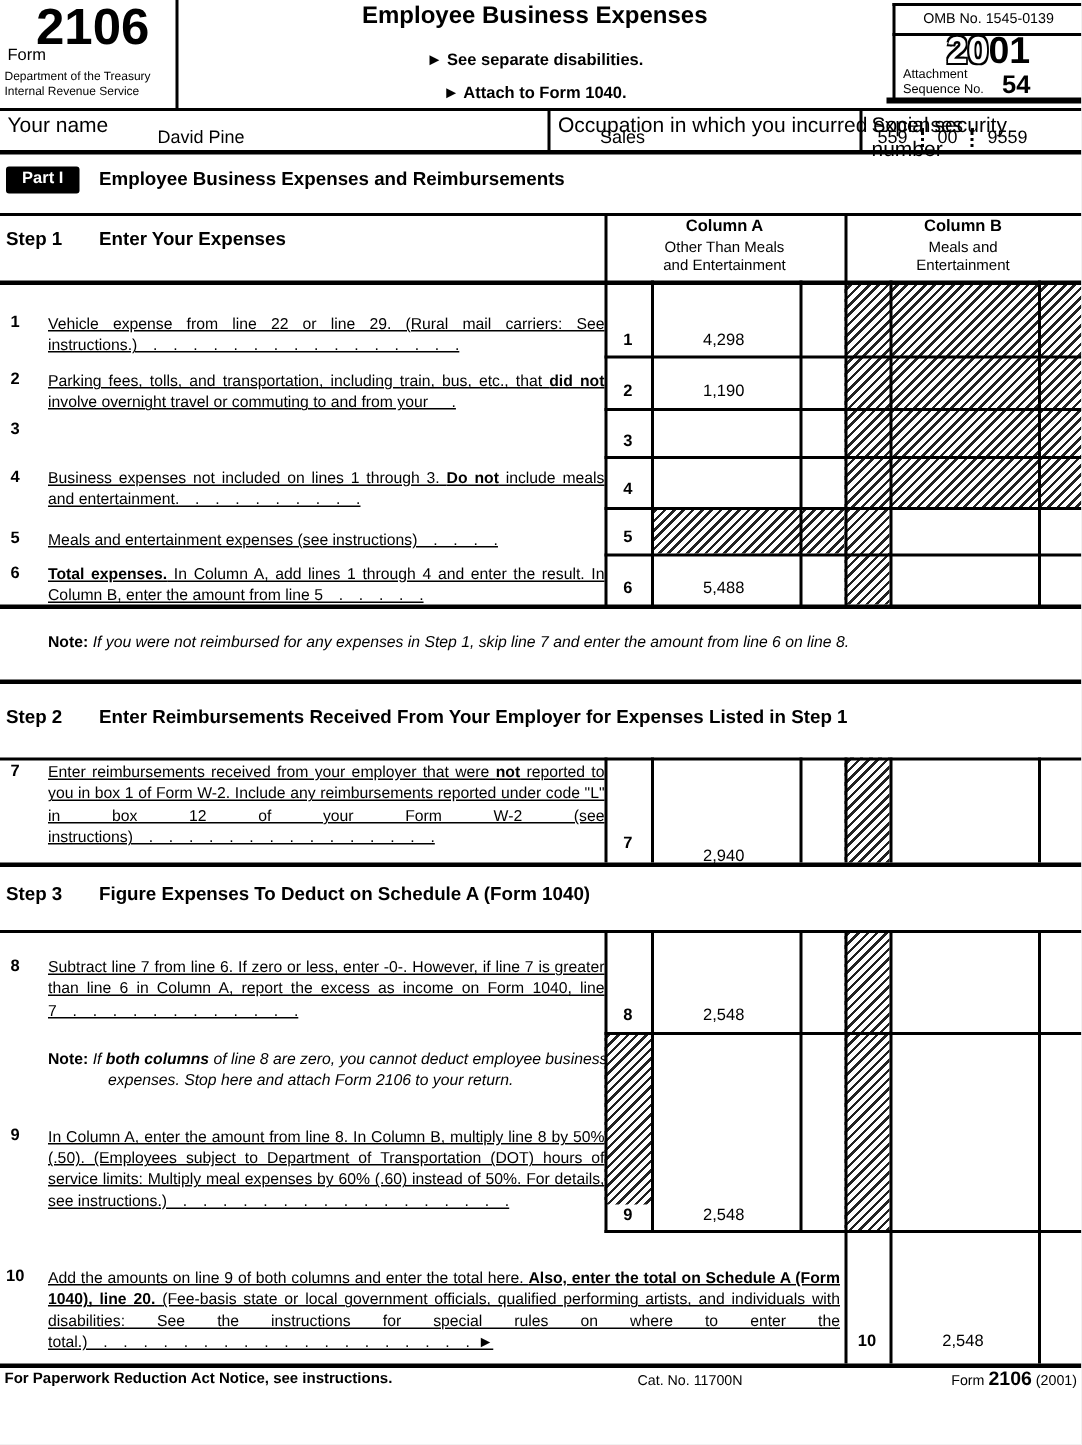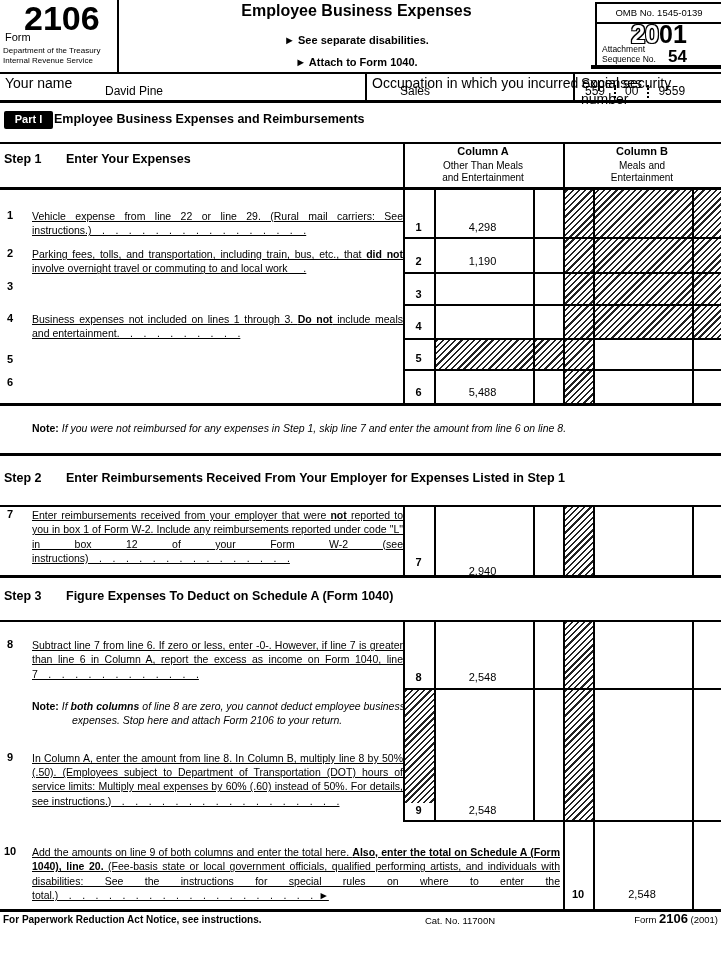--- a/index.html
+++ b/index.html
@@ -104,45 +104,47 @@
   <div class="t b" style="left:668px;top:50px;font-size:17px">54</div>
 
   <div class="lbl" style="left:5px;top:75px">Your name</div>
   <div class="val" style="left:105px;top:84px">David Pine</div>
   <div class="lbl" style="left:372px;top:75px">Occupation in which you incurred expenses</div>
   <div class="val" style="left:400px;top:84px">Sales</div>
   <div class="lbl" style="left:581px;top:75px">Social security number</div>
   <div class="val" style="left:585px;top:84px"><span>559</span><span class="ssn-sep"></span><span>00</span><span class="ssn-sep"></span><span>9559</span></div>
 
   <div class="badge" style="left:4px;top:111px;width:49px;height:16px">Part I</div>
-  <div class="h12" style="left:54px;top:112px">Employee Business Expenses and Reimbursements</div>
+  <div class="h12" style="left:66px;top:112px">Employee Business Expenses and Reimbursements</div>
 
   <div class="h12" style="left:4px;top:152px">Step 1</div>
   <div class="h12" style="left:66px;top:152px">Enter Your Expenses</div>
   <div class="colhead b" style="left:403px;top:146px;width:160px;font-size:11px">Column A</div>
   <div class="colhead" style="left:403px;top:160px;width:160px">Other Than Meals</div>
   <div class="colhead" style="left:403px;top:172px;width:160px">and Entertainment</div>
   <div class="colhead b" style="left:563px;top:146px;width:158px;font-size:11px">Column B</div>
   <div class="colhead" style="left:563px;top:160px;width:158px">Meals and</div>
   <div class="colhead" style="left:563px;top:172px;width:158px">Entertainment</div>
 
   <div class="num" style="left:7px;top:209px">1</div>
   <div class="t j" style="left:32px;top:209px;width:371px"><span>Vehicle expense from line 22 or line 29. (Rural mail carriers: See instructions.)  .  .  .  .  .  .  .  .  .  .  .  .  .  .  .  .</span></div>
 
   <div class="num" style="left:7px;top:247px">2</div>
-  <div class="t j" style="left:32px;top:247px;width:371px"><span>Parking fees, tolls, and transportation, including train, bus, etc., that </span><span class="b">did not</span><span> involve overnight travel or commuting to and local work  .</span></div>
+  <div class="t j" style="left:32px;top:247px;width:371px"><span>Parking fees, tolls, and transportation, including train, bus, etc., that </span><span class="b">did not</span><span> involve overnight travel or commuting to and from your  .</span></div>
 
   <div class="num" style="left:7px;top:280px">3</div>
 
   <div class="num" style="left:7px;top:312px">4</div>
   <div class="t j" style="left:32px;top:312px;width:371px"><span>Business expenses not included on lines 1 through 3. </span><span class="b">Do not</span><span> include meals and entertainment.  .  .  .  .  .  .  .  .  .</span></div>
 
   <div class="num" style="left:7px;top:353px">5</div>
+  <div class="t j" style="left:32px;top:353px;width:371px"><span>Meals and entertainment expenses (see instructions)  .  .  .  .</span></div>
 
   <div class="num" style="left:7px;top:376px">6</div>
+  <div class="t j" style="left:32px;top:376px;width:371px"><span class="b">Total expenses.</span><span> In Column A, add lines 1 through 4 and enter the result. In Column B, enter the amount from line 5  .  .  .  .  .</span></div>
 
   <div class="cno" style="left:403px;top:221px">1</div>
   <div class="amt" style="left:434px;top:221px">4,298</div>
   <div class="cno" style="left:403px;top:255px">2</div>
   <div class="amt" style="left:434px;top:255px">1,190</div>
   <div class="cno" style="left:403px;top:288px">3</div>
   <div class="amt" style="left:434px;top:288px"></div>
   <div class="cno" style="left:403px;top:320px">4</div>
   <div class="amt" style="left:434px;top:320px"></div>
   <div class="cno" style="left:403px;top:352px">5</div>

